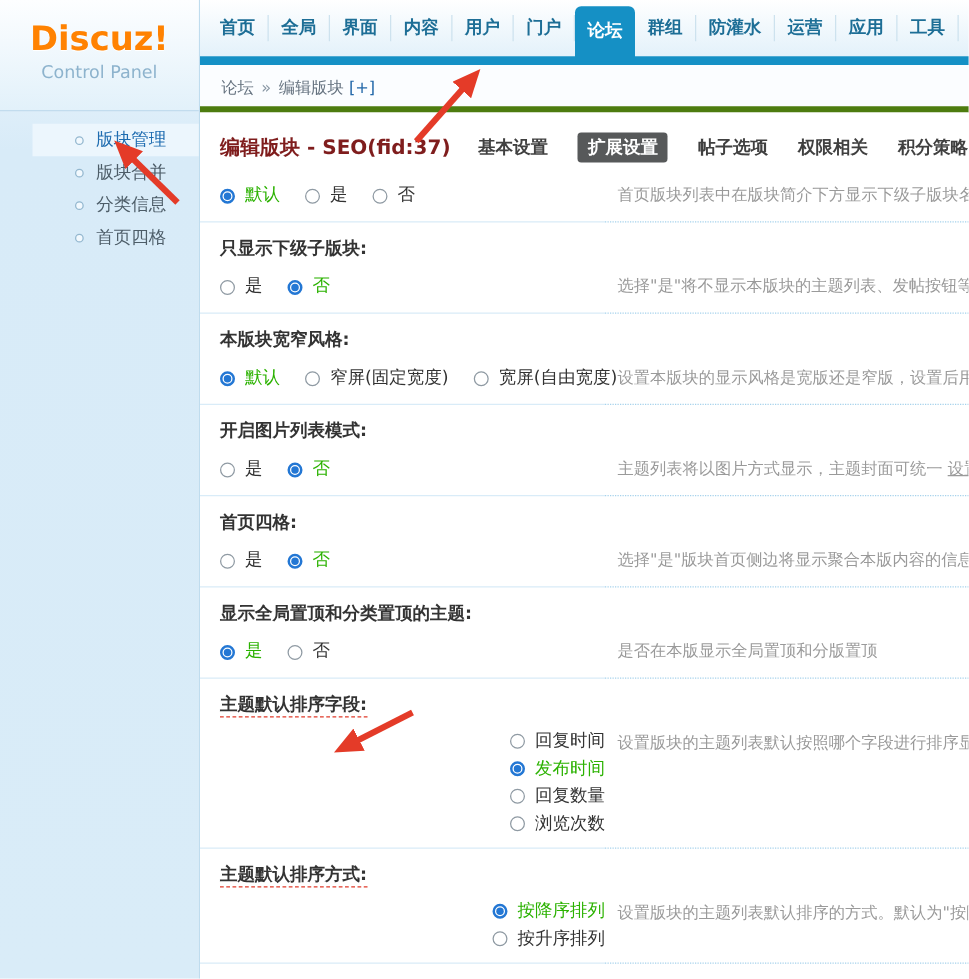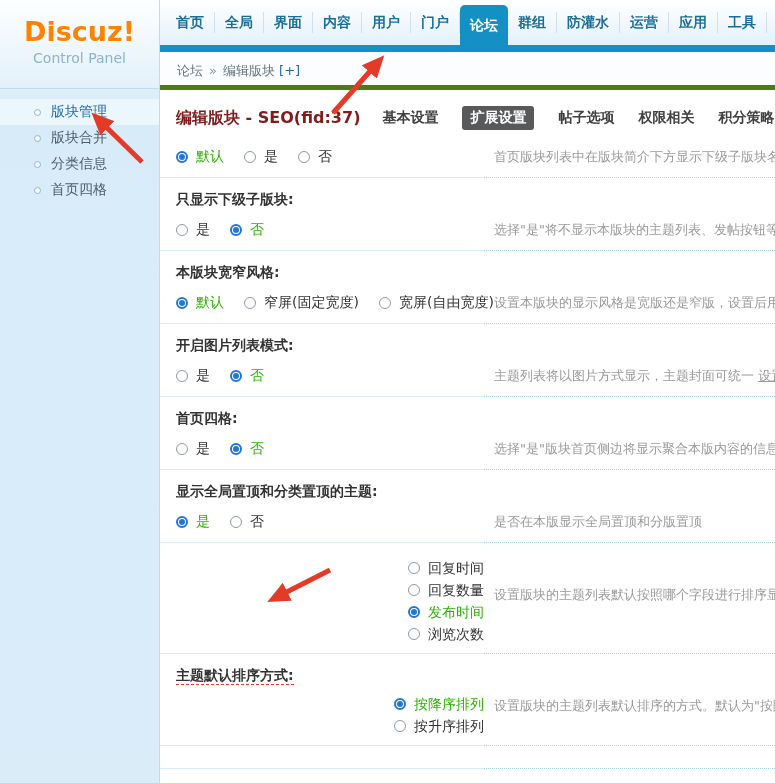--- a/index.html
+++ b/index.html
@@ -6,21 +6,21 @@
   html,body { width:775px; height:783px; overflow:hidden; }
   body { font-family:"DejaVu Sans","Liberation Sans",sans-serif; background:#fff; position:relative; }
 
   .app { display:flex; width:775px; height:783px; }
 
   
   .sidebar { width:160px; height:783px; background:linear-gradient(#eef7fd,#d8ebf8 120px,#d9ecf8); border-right:1px solid #bfdcee; flex:none; }
   .side-head { height:89px; border-bottom:1px solid #c2dcee; padding-top:16px; text-align:center; background:linear-gradient(#fdfeff,#e2f1fa); }
   .logo { font-size:27px; font-weight:bold; color:#ff8201; letter-spacing:0; text-shadow:0 1px 0 #fff; }
   .logo-sub { font-size:14px; color:#8db3cd; margin-top:3px; }
-  .side-menu { padding-top:10px; }
+  .side-menu { padding-top:10px;margin-left:26px; }
   .side-item { height:26px; display:flex; align-items:center; padding-left:34px; font-size:14px; color:#4d5d68; cursor:pointer; }
   .side-item .bullet { width:7px; height:7px; border:1px solid #93b7cf; border-radius:50%; background:#f2f9fe; margin-right:10px; flex:none; }
   .side-item.active { background:#ecf6fd; color:#1e6cb0; }
 
   
   .main { flex:1; display:flex; flex-direction:column; min-width:0; }
   .topnav { height:45px; background:linear-gradient(#ffffff,#e3f1fa); display:flex; align-items:center; padding-left:6px; }
   .nav-item { padding:3px 10px; font-size:14px; font-weight:bold; color:#1d6e96; border-right:1px solid #cde2ee; line-height:15px; cursor:pointer; white-space:nowrap; }
   .nav-item:last-child { border-right:none; }
   .nav-item.active { background:#1590c5; color:#fff; border-radius:5px 5px 0 0; border-right:none; padding:13px 10px 16px; margin-bottom:-9px; position:relative; z-index:2; }
@@ -243,32 +243,33 @@
     <span class="opt-label">否</span>
   </label>
               </div>
     </div>
     <div class="cell-right">
       <div class="help offset"><span class="help-text">是否在本版显示全局置顶和分版置顶</span></div>
     </div>
   </div>
           <div class="form-row">
     <div class="cell-left">
+      <div class="row-label"><span class="lbl-text hint">主题默认排序字段:</span></div>
       <div class="opts stacked">
                 <label class="opt">
     <span class="radio"></span>
     <span class="opt-label">回复时间</span>
   </label>
+                <label class="opt sel">
+    <span class="radio"></span>
+    <span class="opt-label">发布时间</span>
+  </label>
                 <label class="opt">
     <span class="radio"></span>
     <span class="opt-label">回复数量</span>
-  </label>
-                <label class="opt sel">
-    <span class="radio"></span>
-    <span class="opt-label">发布时间</span>
   </label>
                 <label class="opt">
     <span class="radio"></span>
     <span class="opt-label">浏览次数</span>
   </label>
               </div>
     </div>
     <div class="cell-right">
       <div class="help offset"><span class="help-text">设置版块的主题列表默认按照哪个字段进行排序显示</span></div>
     </div>

